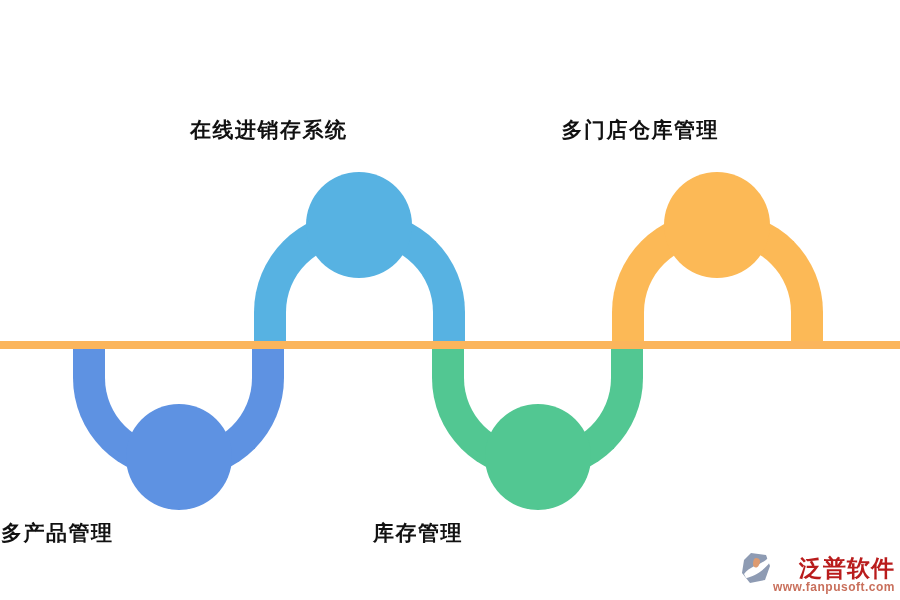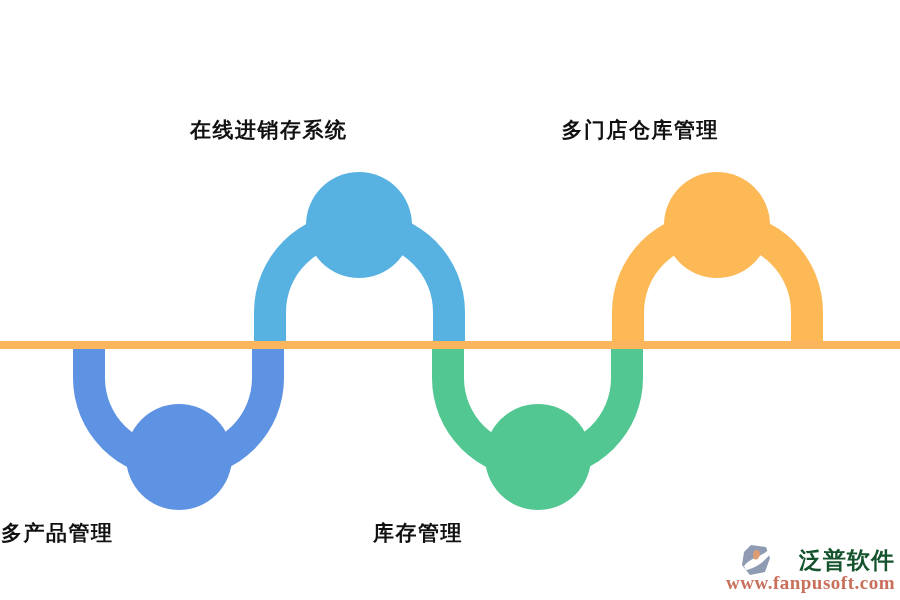--- a/index.html
+++ b/index.html
@@ -83,22 +83,22 @@
     justify-content: flex-end;
     gap: 3px;
   }
   .wm-brand {
     font-size: 23px;
     font-weight: bold;
     letter-spacing: 1px;
     line-height: 30px;
   }
   .wm-url {
-    font-family: Liberation Serif, serif;
-    font-size: 19px;
+    font-family: Liberation Sans, sans-serif;
+    font-size: 12px;
     font-weight: bold;
     letter-spacing: 0.5px;
     margin-top: -3px;
   }
 </style>
 </head>
 <body>
 
 <div class="stage" style="background: rgb(255, 255, 255);">
 
@@ -121,18 +121,18 @@
 
   <div class="watermark">
     <div class="wm-row">
       <span style="display:inline-block;width:28px;height:30px;">
         <svg width="28" height="30" viewBox="0 0 28 30" xmlns="http://www.w3.org/2000/svg">
           <path d="M9,0 L24,2 L28,13 L23,27 L8,30 L0,20 L2,7 Z" fill="#8E9BB3"></path>
           <path d="M2,21 C9,12 19,13 27,4 L28,9 C21,19 10,24 4,25 Z" fill="#ffffff"></path>
           <path d="M14,5 C18,5 19,8 17,12 C15,16 11,15 11,11 C11,8 12,5 14,5 Z" fill="#DE9B70"></path>
         </svg>
       </span>
-      <span class="wm-brand" style="color: #14532d; margin-left: 26px;">泛普软件</span>
+      <span class="wm-brand" style="color: #b91c1c; margin-left: 26px;">泛普软件</span>
     </div>
     <div class="wm-url" style="color: rgb(201, 112, 92);">www.fanpusoft.com</div>
   </div>
 
 </div>
 
 </body></html>

